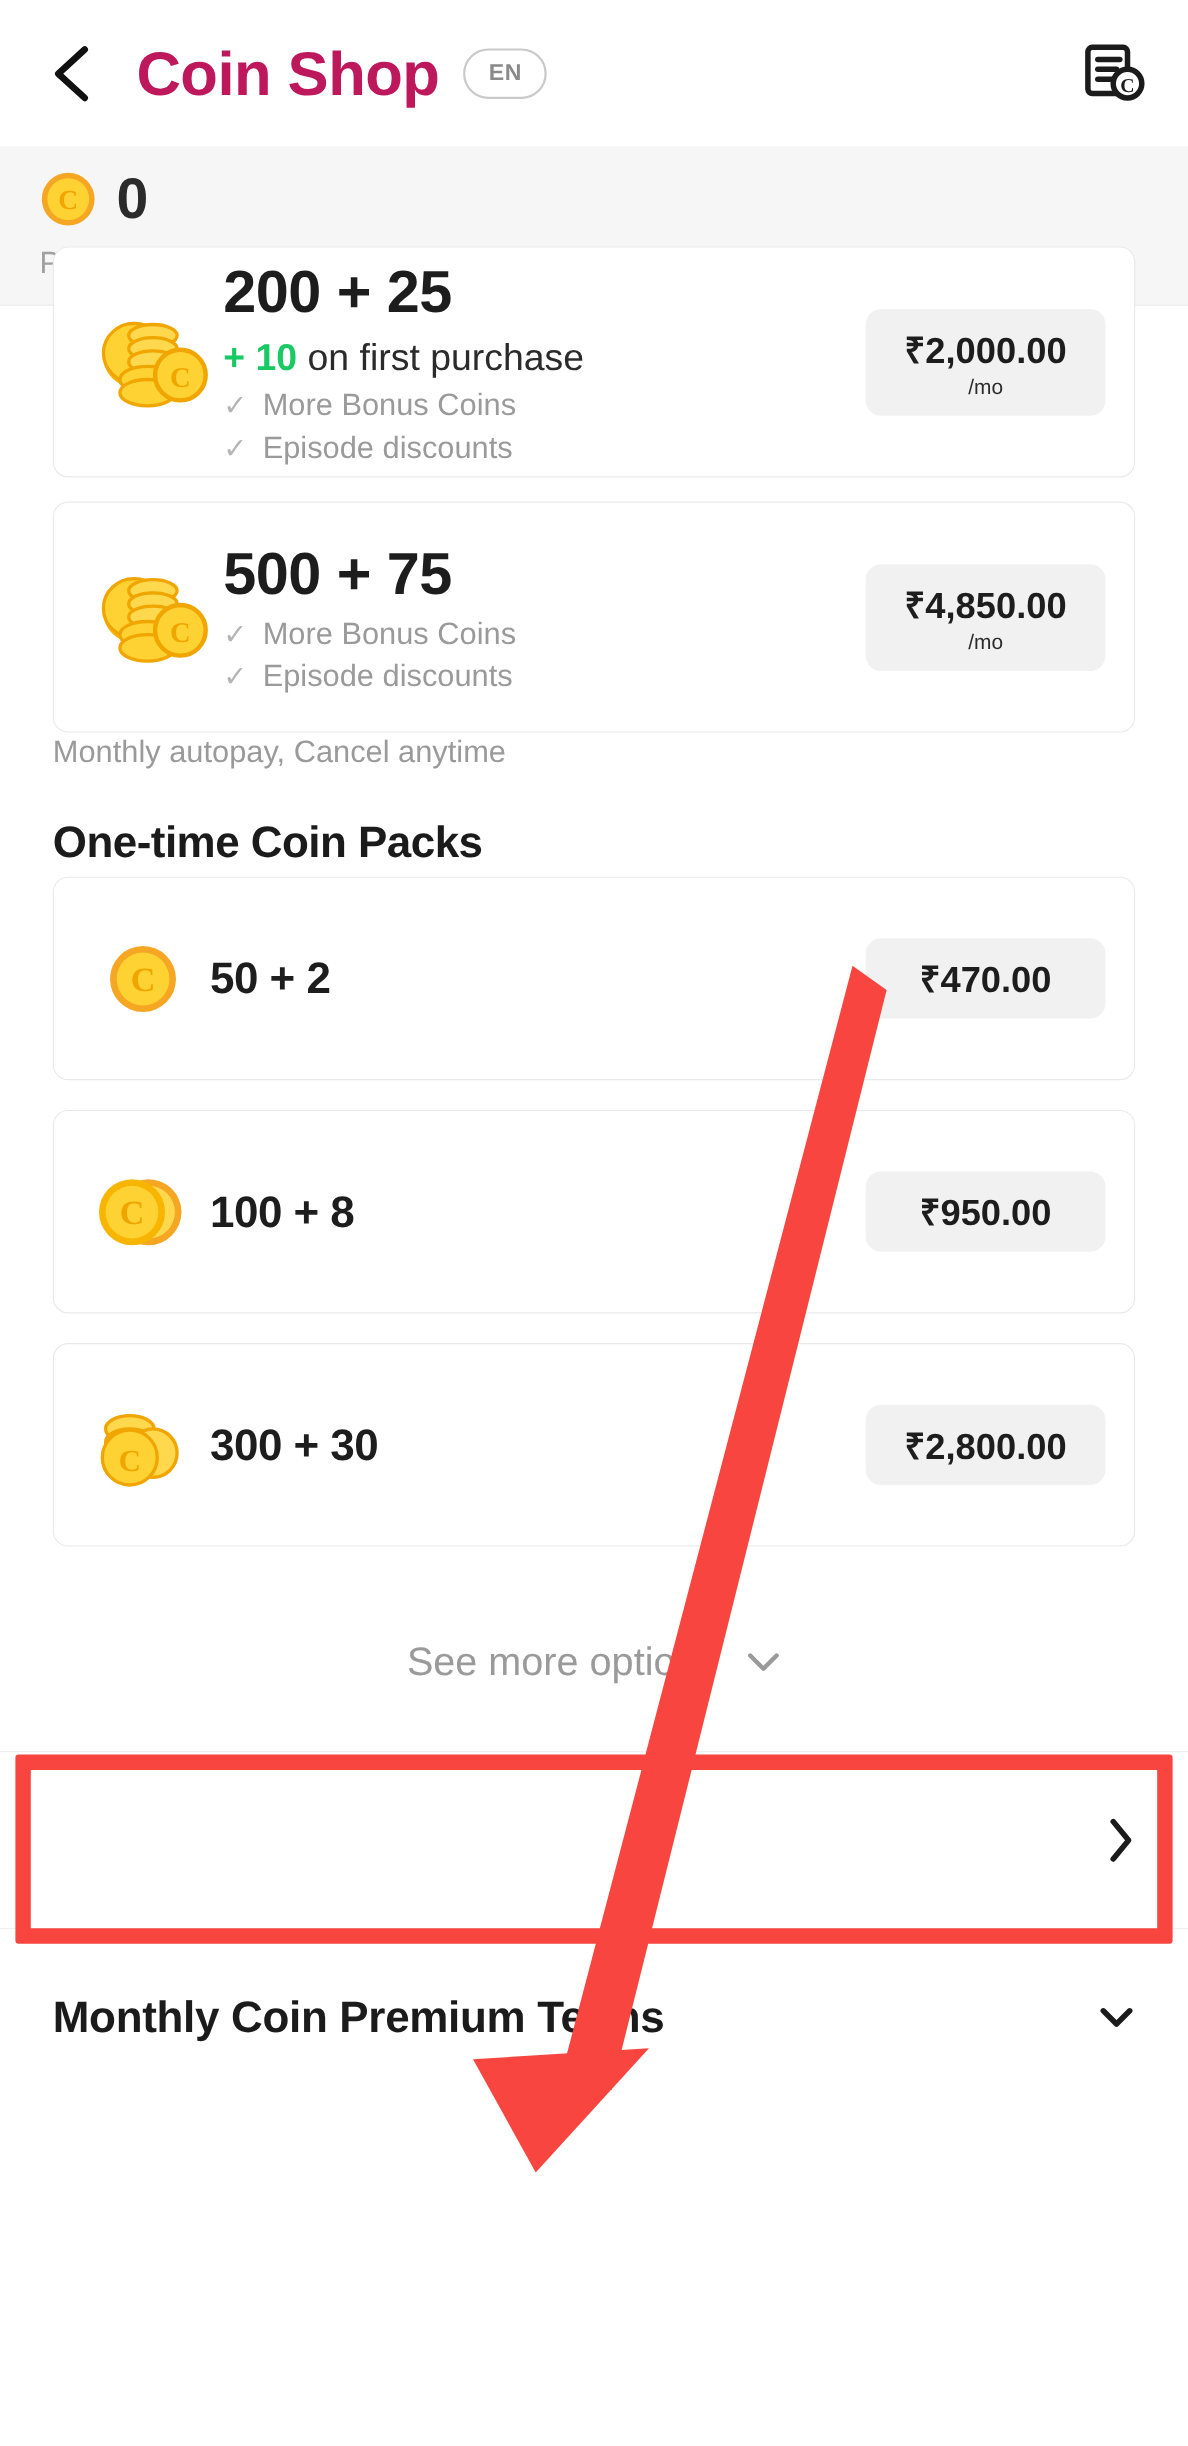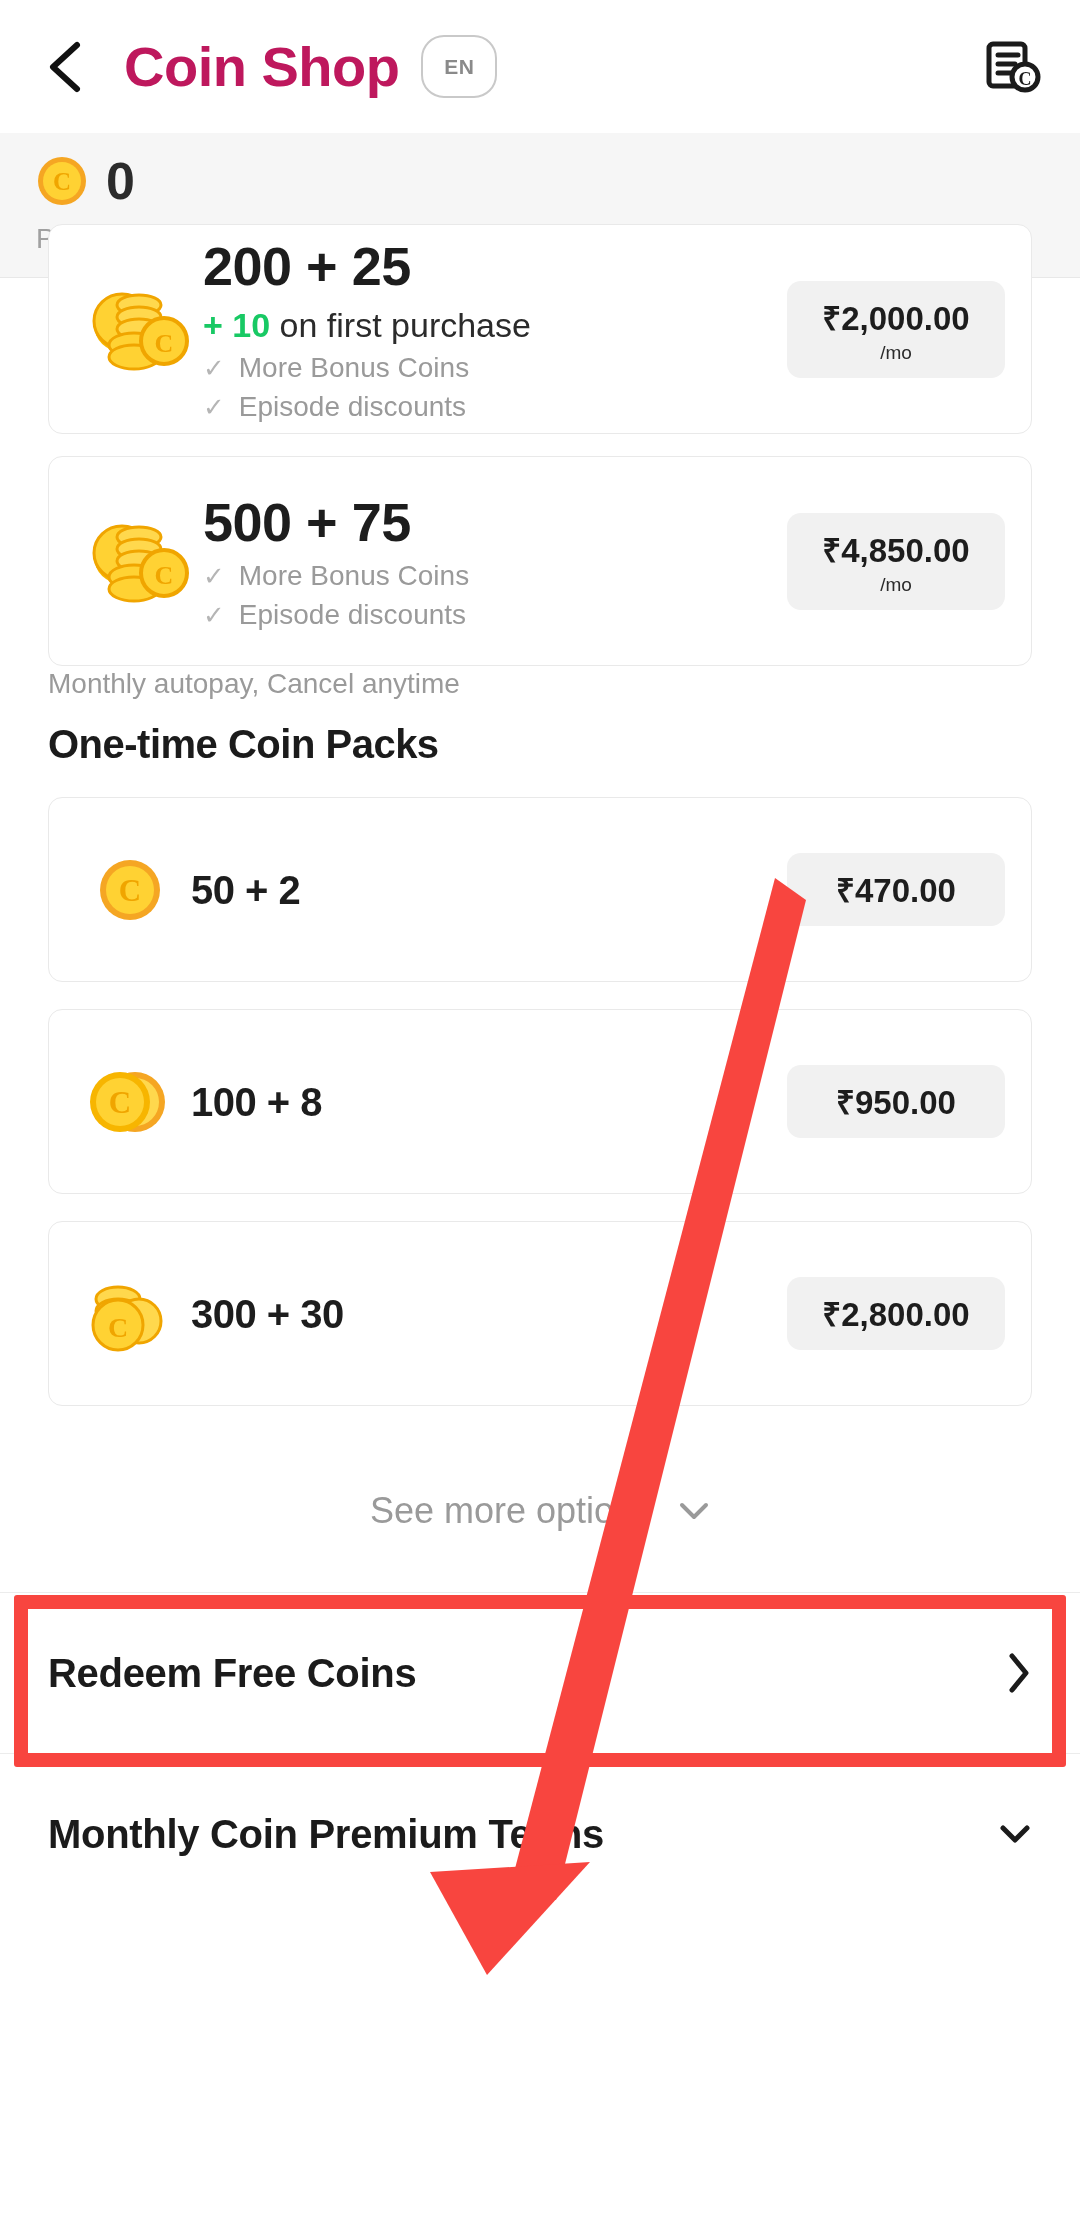--- a/index.html
+++ b/index.html
@@ -16,21 +16,21 @@
     position: absolute; top: 0; left: 0; width: 1080px; height: 133px;
     background: #fff; display: flex; align-items: center; padding: 0 36px;
   }
   .back-btn { width: 62px; height: 62px; display: flex; align-items: center; justify-content: center; cursor: pointer; }
   .back-btn svg { display: block; }
   .hdr-title {
     font-size: 56px; font-weight: bold; color: #be185d; letter-spacing: -0.5px;
     margin-left: 26px; white-space: nowrap;
   }
   .lang-pill {
-    margin-left: 22px; min-width: 76px; height: 63px; border: 2px solid #c9c9c9;
+    margin-left: 22px; min-width: 76px; height: 46px; border: 2px solid #c9c9c9;
     border-radius: 23px; display: flex; align-items: center; justify-content: center;
     font-size: 21px; font-weight: bold; color: #8a8a8a; letter-spacing: 0.5px; padding: 0 12px;
   }
   .hdr-spacer { flex: 1; }
   .hdr-icon { width: 64px; height: 64px; display: flex; align-items: center; justify-content: center; cursor: pointer; }
 
   
   .balance {
     position: absolute; top: 133px; left: 0; width: 1080px; height: 145px;
     background: #f6f6f6; border-bottom: 1px solid #e8e8e8; padding: 0 36px;
@@ -218,21 +218,21 @@
         </div>
       </div>
       <div class="price-pill">
         <div class="price-main">₹4,850.00</div>
         <div class="price-sub">/mo</div>
       </div>
     </div>
 
     <div class="note" style="top:390px;">Monthly autopay, Cancel anytime</div>
 
-    <div class="section-title" style="top:444px;">One-time Coin Packs</div>
+    <div class="section-title" style="top:466px;">One-time Coin Packs</div>
 
     <div class="card pack-card" style="top:519px;">
       <div class="card-icon">
         <svg width="72" height="72" viewBox="0 0 72 72">
           <circle cx="36" cy="36" r="30" fill="#f5a623"></circle>
           <circle cx="36" cy="36" r="24" fill="#ffd233"></circle>
           <text x="36" y="47" font-size="31" font-family="Liberation Serif, serif" font-weight="bold" text-anchor="middle" fill="#f0a500">C</text>
         </svg>
       </div>
       <div class="card-body">
@@ -284,21 +284,20 @@
       <span class="chev">
         <svg width="32" height="20" viewBox="0 0 32 20">
           <polyline points="4,4 16,16 28,4" fill="none" stroke="#9a9a9a" stroke-width="4" stroke-linecap="round" stroke-linejoin="round"></polyline>
         </svg>
       </span>
     </div>
 
     <div class="divider" style="top:1314px;"></div>
 
     <div class="link-row" style="top:1315px; height:160px;">
-      <span class="link-label">Redeem Free Coins</span>
       <span class="spacer"></span>
       <span class="link-chev">
         <svg width="26" height="44" viewBox="0 0 26 44">
           <polyline points="6,5 20,22 6,39" fill="none" stroke="#1b1b1b" stroke-width="5" stroke-linecap="round" stroke-linejoin="round"></polyline>
         </svg>
       </span>
     </div>
 
     <div class="divider" style="top:1475px;"></div>
 

